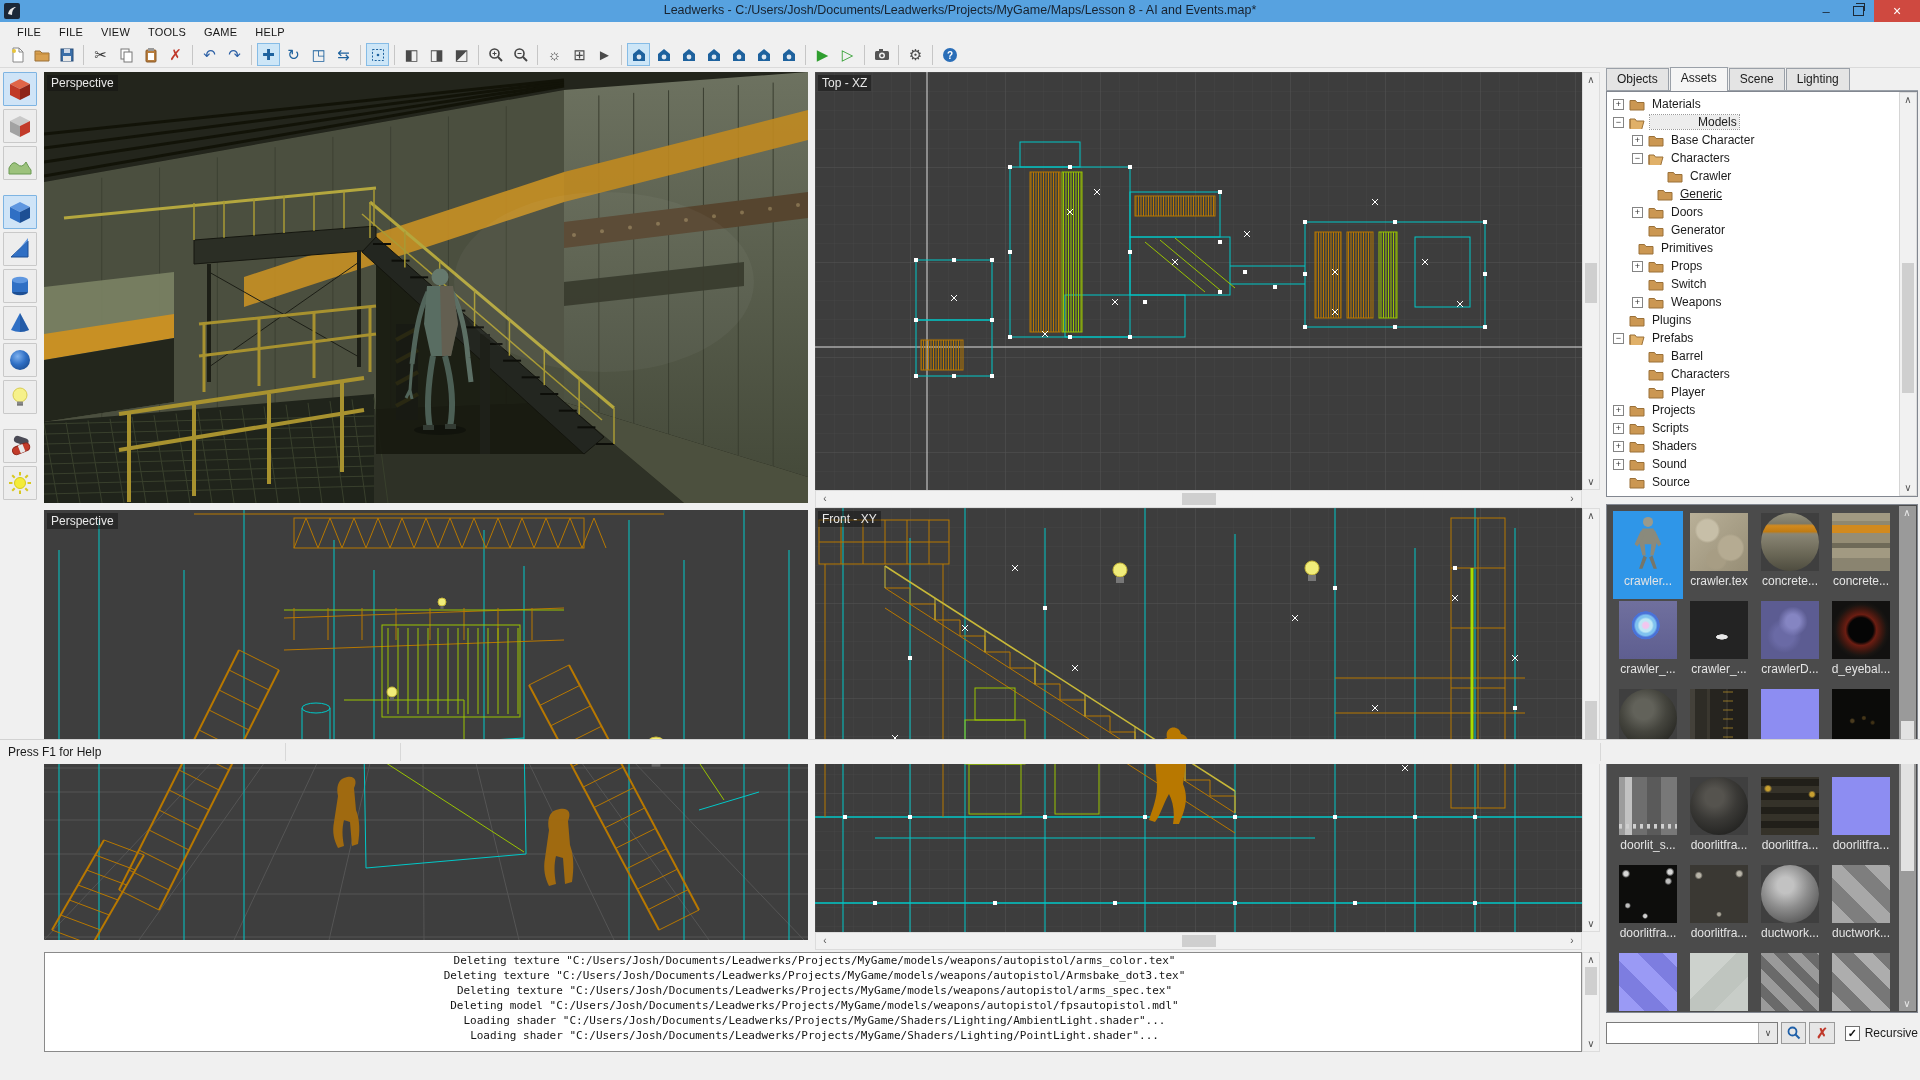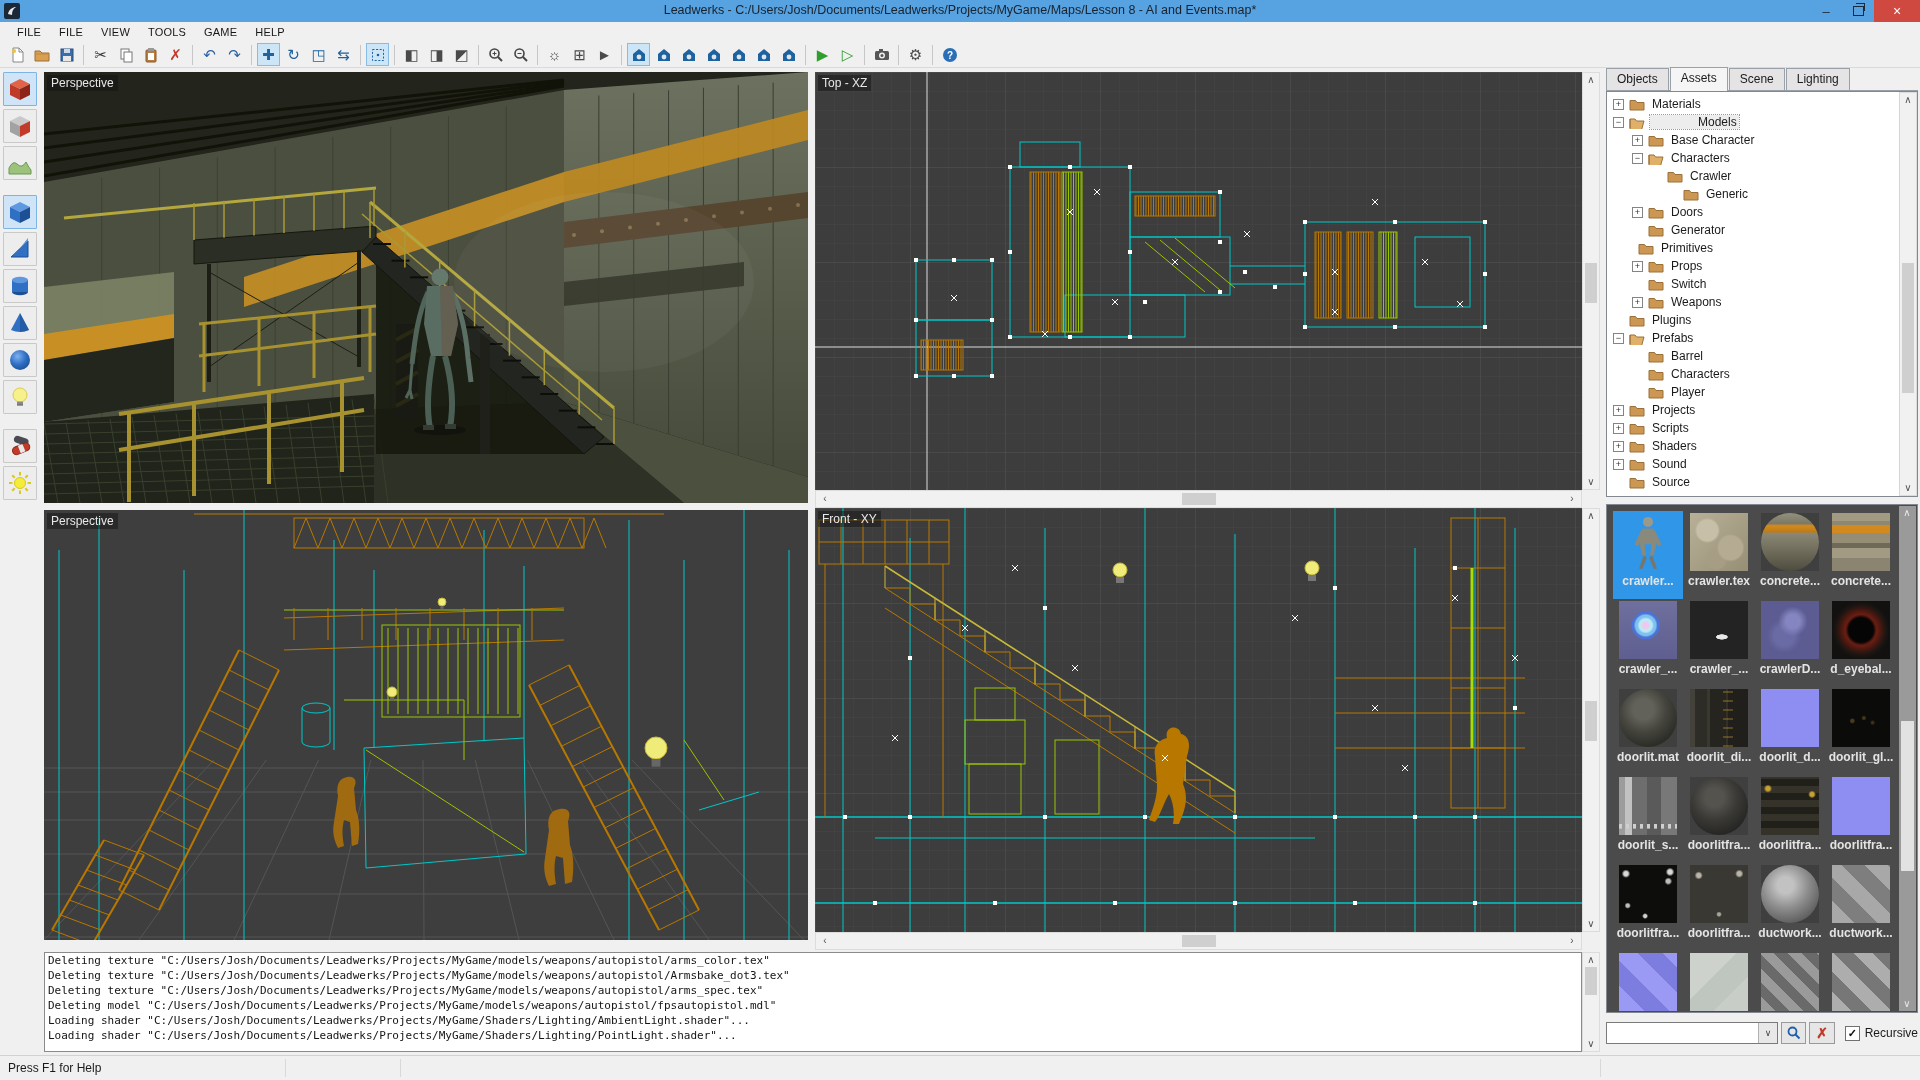--- a/index.html
+++ b/index.html
@@ -1,17 +1,17 @@
 <!DOCTYPE html>
 <html><head>
 <meta charset="utf-8">
 <style>
   html,body{margin:0;padding:0;background:#f0f0f0;width:1920px;height:1080px;overflow:hidden;
     font-family:"Liberation Sans",sans-serif;-webkit-font-smoothing:antialiased;}
-  #root{position:relative;width:1920px;height:1080px;background:#f0f0f0;font-size:12px;color:#1a1a1a;}
+  #root{position:relative;width:1920px;height:764px;background:#f0f0f0;font-size:12px;color:#1a1a1a;}
 
   
   #titlebar{position:absolute;left:0;top:0;width:1920px;height:22px;background:#57a2e0;}
   #app-icon{position:absolute;left:4px;top:3px;width:16px;height:16px;}
   #title-text{position:absolute;left:0;right:0;top:3px;text-align:center;font-size:12.5px;color:#18222e;}
   #win-controls{position:absolute;right:0;top:0;height:22px;display:flex;}
   .win-btn{width:32px;height:22px;display:flex;align-items:center;justify-content:center;border:none;background:transparent;color:#1c2a38;font-size:13px;cursor:default;padding:0;}
   #win-close{width:46px;background:#cf4940;color:#fff;font-size:14px;}
   .restore-ic{position:relative;width:9px;height:8px;border:1px solid #1c2a38;background:transparent;display:inline-block;}
   .restore-ic::before{content:'';position:absolute;left:2px;top:-4px;width:8px;height:7px;border:1px solid #1c2a38;border-bottom:none;border-left:none;}
@@ -44,41 +44,41 @@
 
   
   .hscroll{position:absolute;height:18px;background:#f1f1f1;border:1px solid #dcdcdc;box-sizing:border-box;}
   .vscroll{position:absolute;width:18px;background:#f1f1f1;border:1px solid #dcdcdc;box-sizing:border-box;}
   .sc-arrow{position:absolute;color:#555;font-size:10px;line-height:10px;width:16px;text-align:center;cursor:default;}
   .hscroll .sc-arrow{top:3px;}
   .hthumb{position:absolute;top:2px;height:12px;width:34px;background:#cfcfcf;}
   .vthumb{position:absolute;left:2px;width:12px;background:#cfcfcf;}
 
   
-  #console{position:absolute;left:44px;top:952px;width:1538px;height:100px;background:#ffffff;border:1px solid #8a8a8a;box-sizing:border-box;overflow:hidden;}
+  #console{position:absolute;left:44px;top:952px;width:1538px;height:100px;background:#ffffff;border:1px solid #8a8a8a;box-sizing:border-box;overflow:hidden;text-align:center;}
   .console-line{font-family:"DejaVu Sans Mono",monospace;font-size:11px;line-height:15px;color:#141414;white-space:pre;padding-left:3px;}
 
   
   #rightpanel{position:absolute;left:1604px;top:68px;width:316px;bottom:24px;background:#f0f0f0;}
   #tabs{position:absolute;left:2px;top:0;right:2px;height:22px;display:flex;align-items:flex-end;border-bottom:1px solid #9aa0a8;}
   .tab{padding:3px 10px 4px 10px;font-size:12px;background:#e4e4e4;border:1px solid #9aa0a8;border-bottom:none;margin-right:1px;cursor:default;height:14px;}
   .tab.active{background:#f5f5f5;margin-bottom:-1px;padding-bottom:6px;}
   #tree{position:absolute;left:2px;top:23px;right:2px;height:406px;background:#ffffff;border:1px solid #828790;box-sizing:border-box;overflow:hidden;padding-top:3px;}
   .tree-row{display:flex;align-items:center;height:18px;font-size:12px;cursor:default;}
   .tree-row.sel .tree-label{background:#ededed;outline:1px dotted #9a9a9a;padding-left:48px;}
   .expander{width:9px;height:9px;border:1px solid #848484;background:#fff;font-size:9px;line-height:8px;text-align:center;margin-right:5px;flex:none;color:#333;cursor:default;}
   .expander-spacer{width:16px;flex:none;}
   .folder-ic{margin-right:5px;flex:none;display:flex;}
   .tree-label{white-space:nowrap;padding:0 2px;}
   #tree-scroll{position:absolute;right:3px;top:24px;height:404px;}
   #tree-scroll.vscroll{border-left:1px solid #d5d5d5;}
 
   #thumbs{position:absolute;left:2px;top:436px;right:2px;height:509px;background:#4b4b4b;border:1px solid #828790;box-sizing:border-box;overflow:hidden;}
   #thumb-grid{position:absolute;left:6px;top:6px;display:grid;grid-template-columns:repeat(4,71px);}
-  .thumb-cell{width:70px;height:88px;padding-top:2px;box-sizing:border-box;cursor:default;font-weight:bold;}
+  .thumb-cell{width:70px;height:88px;padding-top:2px;box-sizing:border-box;cursor:default;}
   .thumb-cell.sel{background:#2f96e8;}
   .thumb-img{width:58px;height:58px;margin:0 auto;background:#3f3f3f;position:relative;}
   .thumb-img .sphere{position:absolute;left:0;top:0;width:58px;height:58px;border-radius:50%;}
   .thumb-label{text-align:center;font-size:12px;color:#e4e4e4;margin-top:3px;white-space:nowrap;overflow:hidden;}
   #thumb-scroll{position:absolute;right:1px;top:1px;height:505px;width:17px;background:#9a9a9a;}
   #thumb-scroll .vthumb{background:#e2e2e2;left:2px;width:13px;}
   #thumb-scroll .sc-arrow{color:#e8e8e8;}
 
   #searchrow{position:absolute;left:2px;top:953px;right:2px;height:24px;display:flex;align-items:center;}
   #search-combo{width:176px;height:22px;border:1px solid #7a7a7a;background:#fff;position:relative;box-sizing:border-box;}
@@ -903,21 +903,21 @@
         </div>
         <div class="tree-row" style="padding-left: 44px;">
           <span class="expander-spacer"></span>
           <span class="folder-ic">
             <svg width="16" height="13">
               <path d="M1 2.5h5.5l1.5 2H15V12H1z" fill="#cb9752" stroke="#9a7038"></path>
             </svg>
           </span>
           <span class="tree-label">Crawler</span>
         </div>
-        <div class="tree-row" style="padding-left: 60px;">
+        <div class="tree-row" style="padding-left: 34px; text-decoration: underline;">
           <span class="expander-spacer"></span>
           <span class="folder-ic">
             <svg width="16" height="13">
               <path d="M1 2.5h5.5l1.5 2H15V12H1z" fill="#cb9752" stroke="#9a7038"></path>
             </svg>
           </span>
           <span class="tree-label">Generic</span>
         </div>
         <div class="tree-row" style="padding-left: 25px;">
           <span class="expander">+</span>

